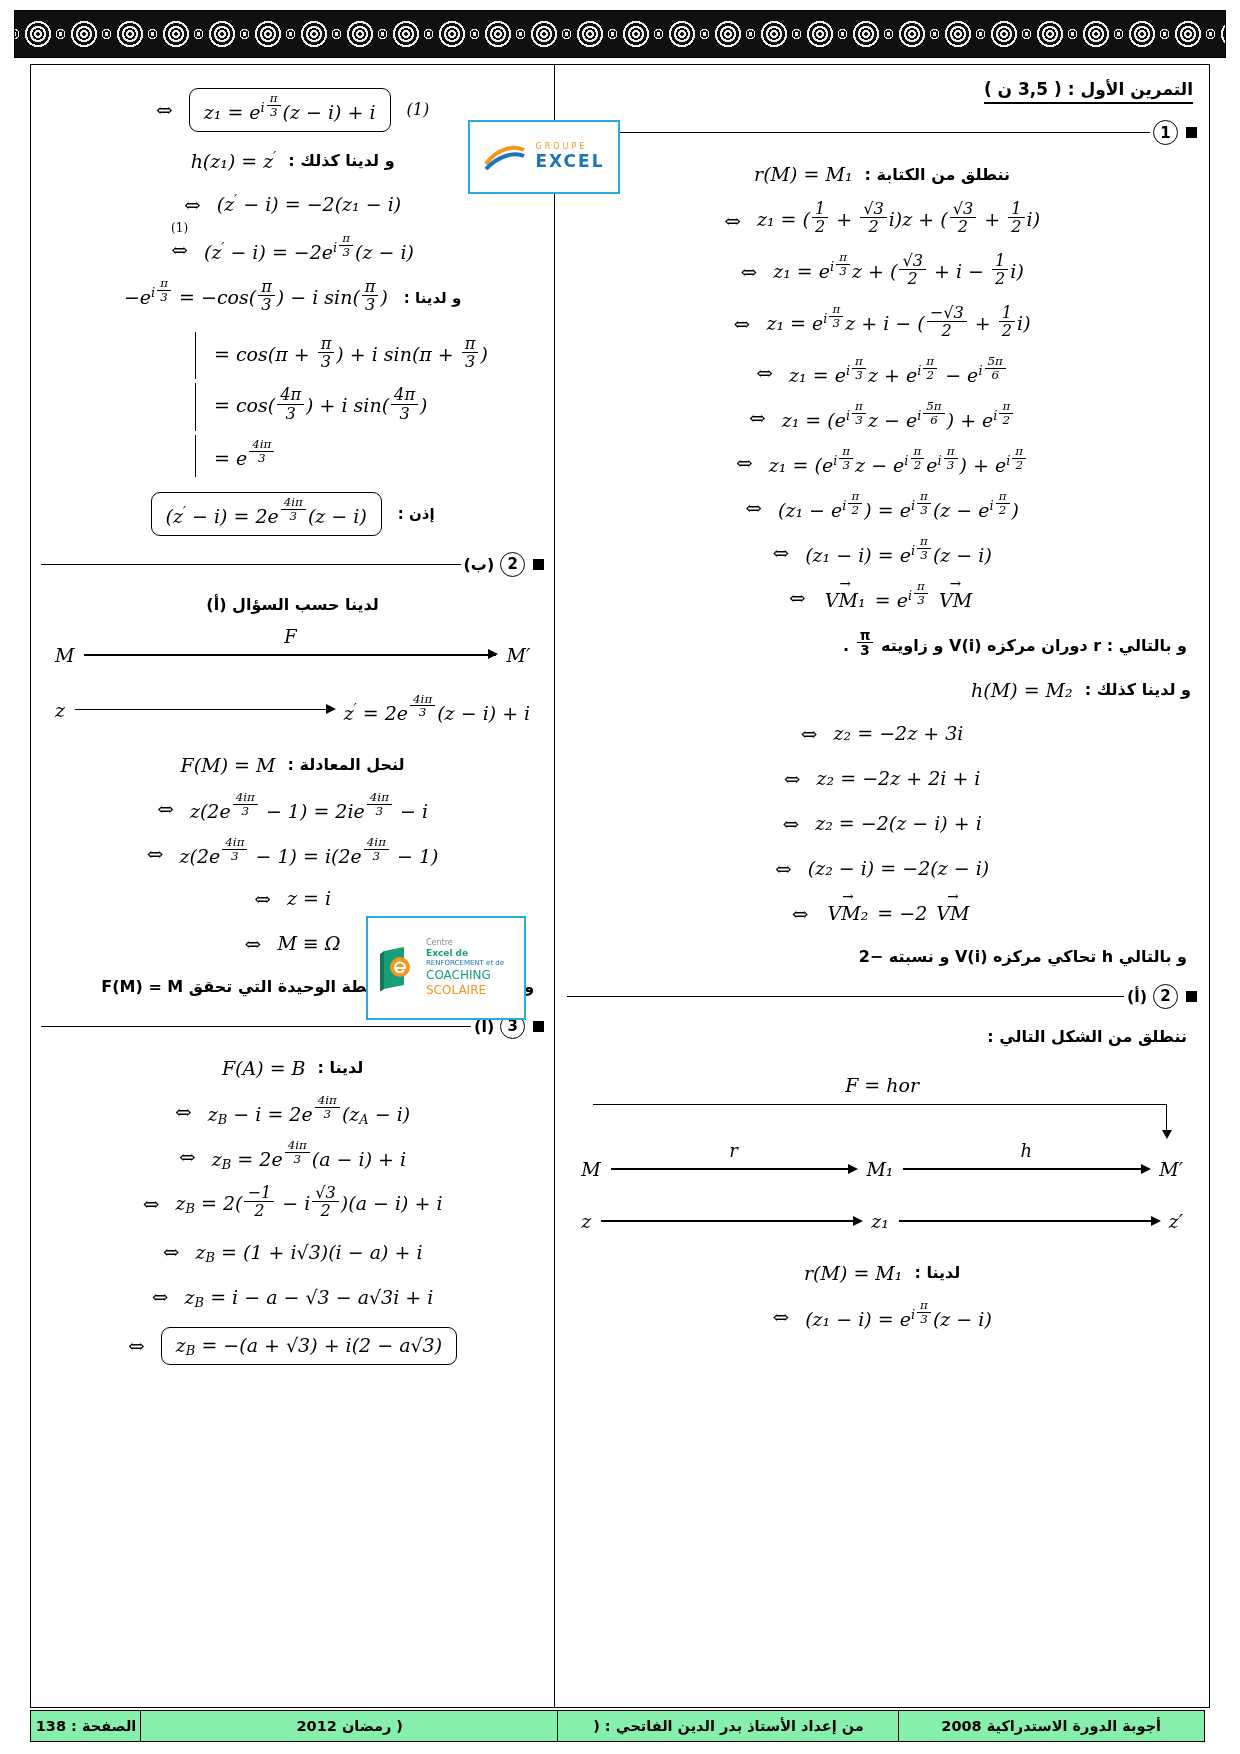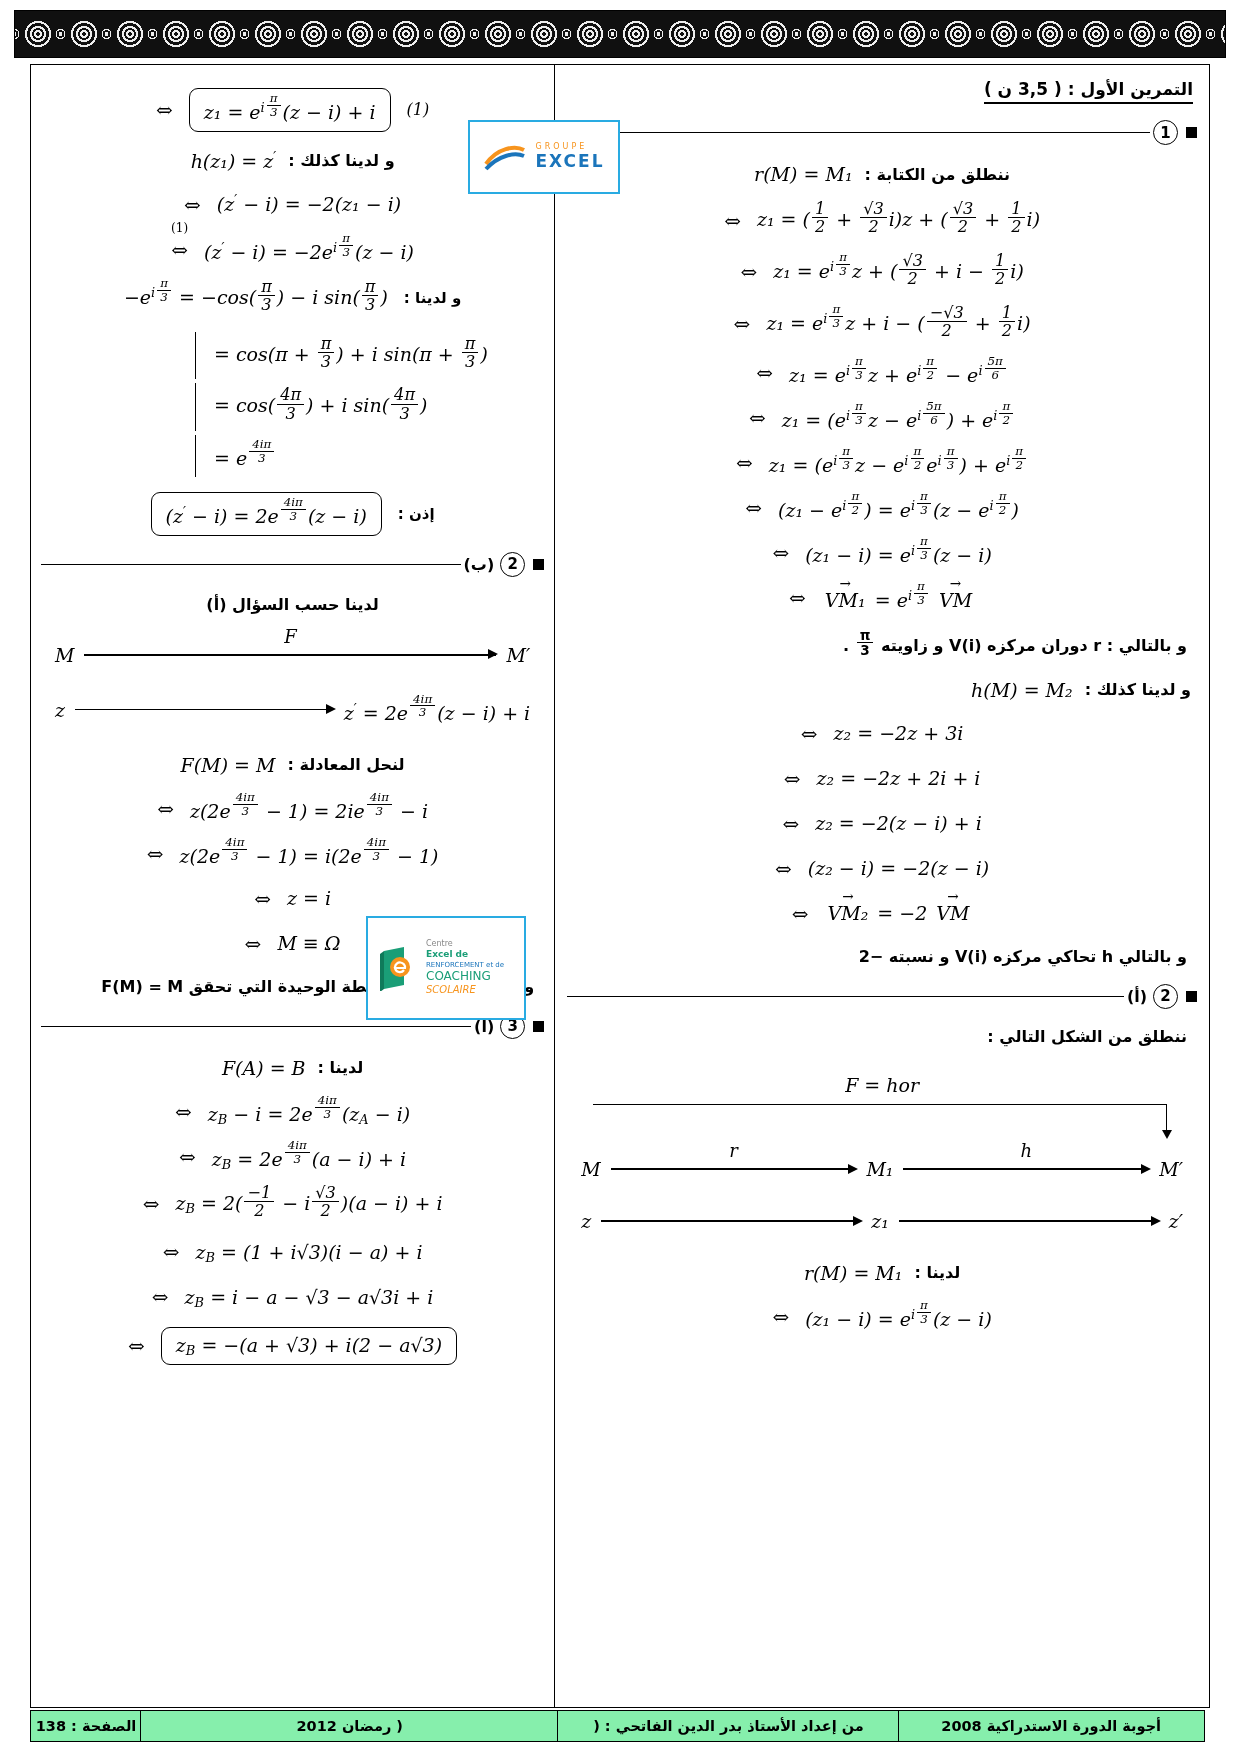--- a/index.html
+++ b/index.html
@@ -99,21 +99,21 @@
   .logo1 .g{font-size:8px;letter-spacing:3px;color:#f7941d;}
   .logo1 .x{font-size:17px;font-weight:bold;color:#1b75bb;letter-spacing:2px;}
   .logo2{position:absolute;left:366px;top:900px;width:160px;height:104px;border:2.5px solid #29abe2;
          background:#fff;display:flex;align-items:center;padding:6px 8px;gap:8px;z-index:3;
          box-sizing:border-box;margin-top:16px;}
   .logo2 .lines{display:flex;flex-direction:column;line-height:1.25;}
   .logo2 .l0{font-size:8px;color:#888;}
   .logo2 .l1{font-size:9px;color:#1a9e77;font-weight:bold;}
   .logo2 .l2{font-size:7px;color:#1b75bb;}
   .logo2 .l3{font-size:12px;color:#1a9e77;}
-  .logo2 .l4{font-size:10px;color:#f7941d;font-style:italic;}
+  .logo2 .l4{font-size:12px;color:#f7941d;}
 </style>
 </head>
 <body>
 
 <div class="page">
   <div class="ornament"></div>
 
   <div class="content">
     <div class="col col-left">
         <div class="eq-line">

